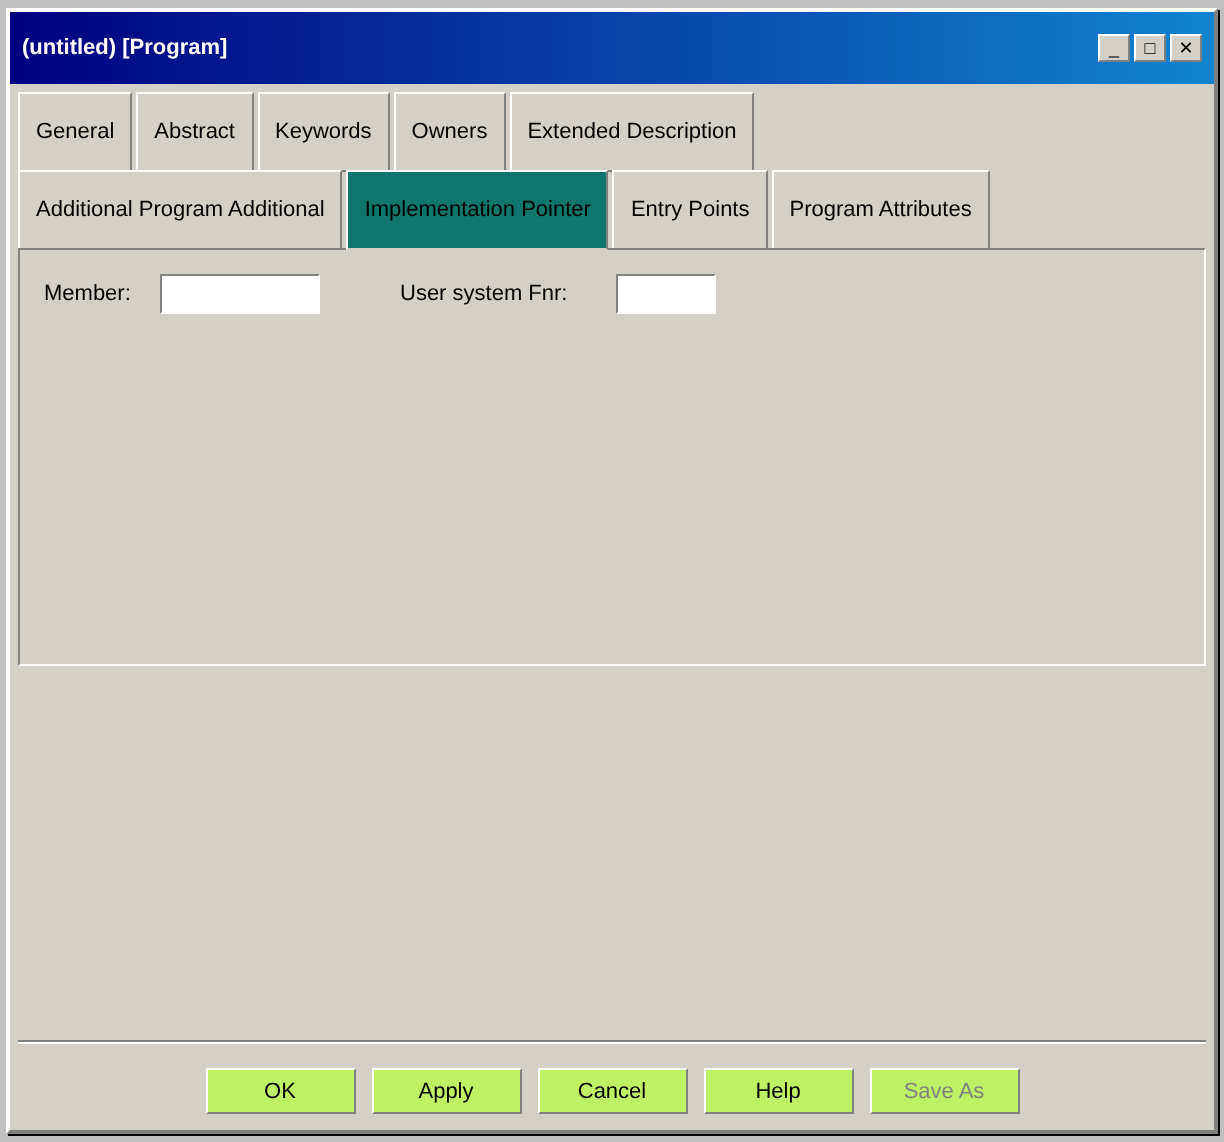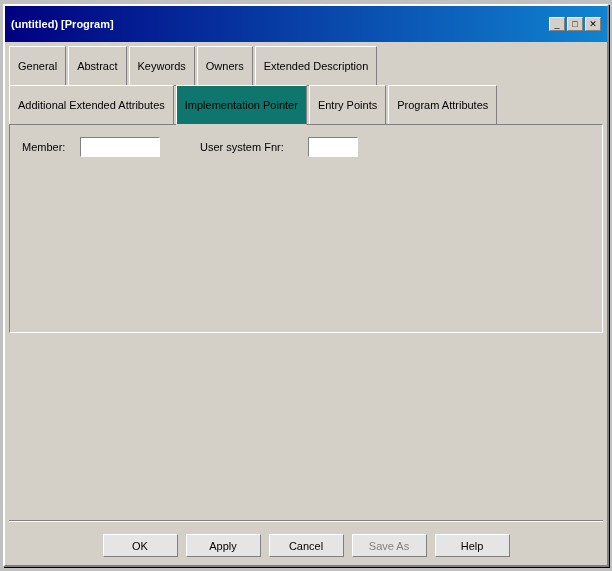--- a/index.html
+++ b/index.html
@@ -166,21 +166,21 @@
       justify-content: center;
       align-items: center;
       padding: 8px;
       gap: 8px;
       flex-shrink: 0;
     }
 
     .btn {
       min-width: 75px;
       height: 23px;
-      background: #e5e5e5;
+      background: #bef264;
       border: 1px solid;
       border-color: #ffffff #808080 #808080 #ffffff;
       padding: 3px 10px;
       font-size: 11px;
       cursor: pointer;
       font-family: 'MS Sans Serif', Arial, sans-serif;
       display: flex;
       align-items: center;
       justify-content: center;
     }
@@ -231,21 +231,21 @@
       <div class="tab">
         <span>Owners</span>
       </div>
       <div class="tab">
         <span>Extended Description</span>
       </div>
     </div>
 
     <div class="tabs-row tabs-row-2">
       <div class="tab">
-        <span>Additional Extended Attributes</span>
+        <span>Additional Program Additional</span>
       </div>
       <div class="tab active">
         <span>Implementation Pointer</span>
       </div>
       <div class="tab">
         <span>Entry Points</span>
       </div>
       <div class="tab">
         <span>Program Attributes</span>
       </div>
@@ -266,16 +266,16 @@
 
     <div style="flex:1;"></div>
   </div>
 
   <div class="divider-line"></div>
 
   <div class="bottom-bar">
     <button class="btn">OK</button>
     <button class="btn">Apply</button>
     <button class="btn">Cancel</button>
+    <button class="btn">Help</button>
     <button class="btn disabled" style="color:#808080;">Save As</button>
-    <button class="btn">Help</button>
   </div>
 </div>
 
 </body></html>

